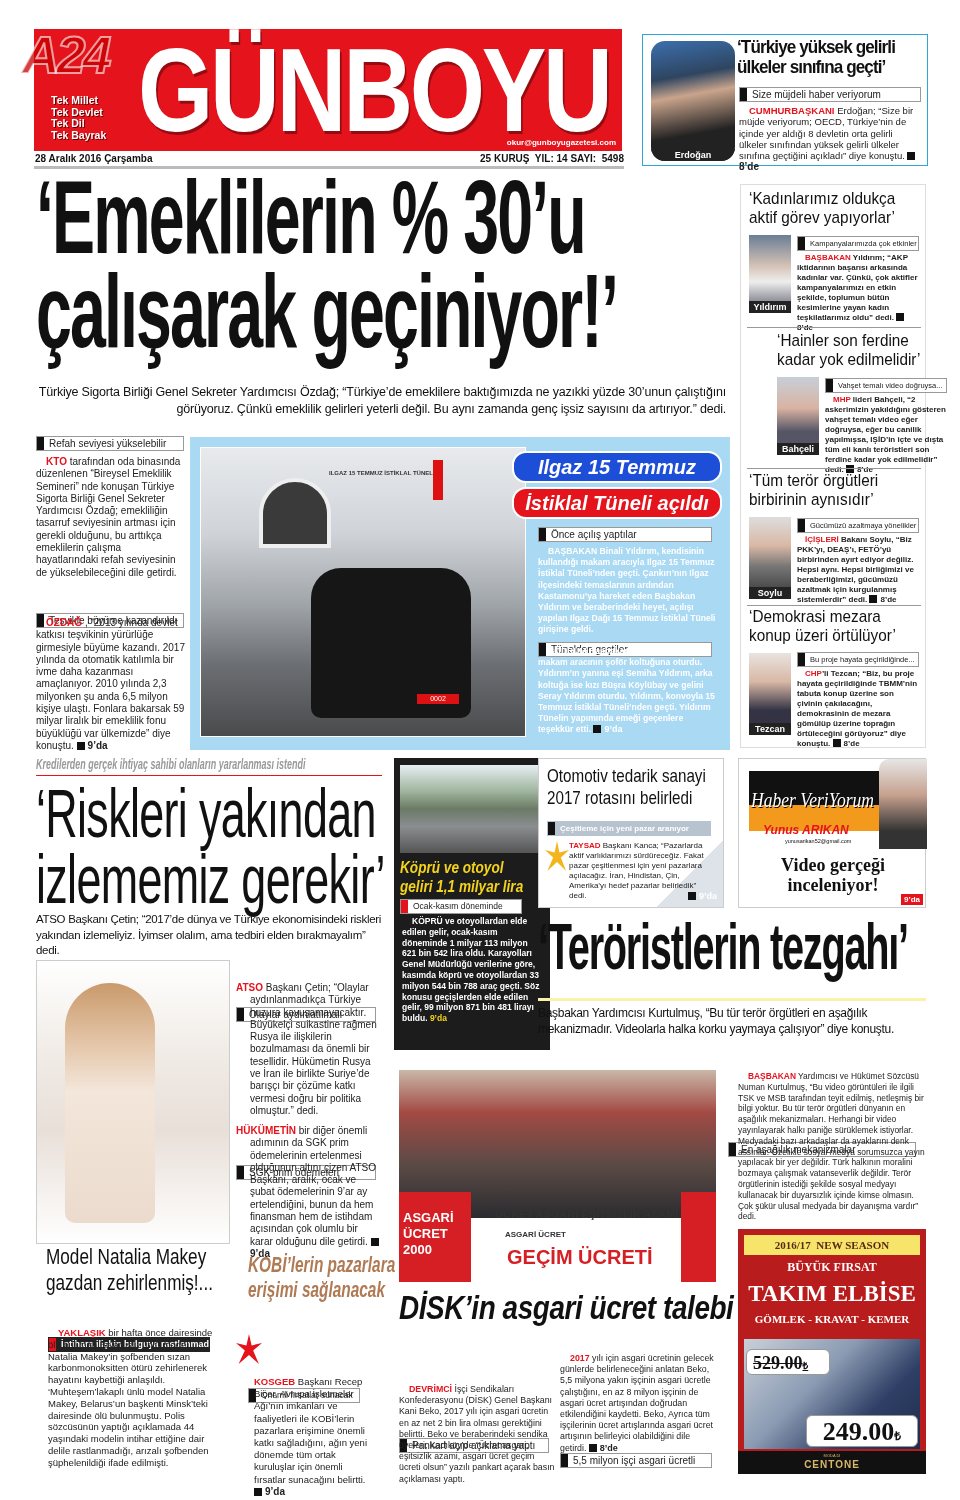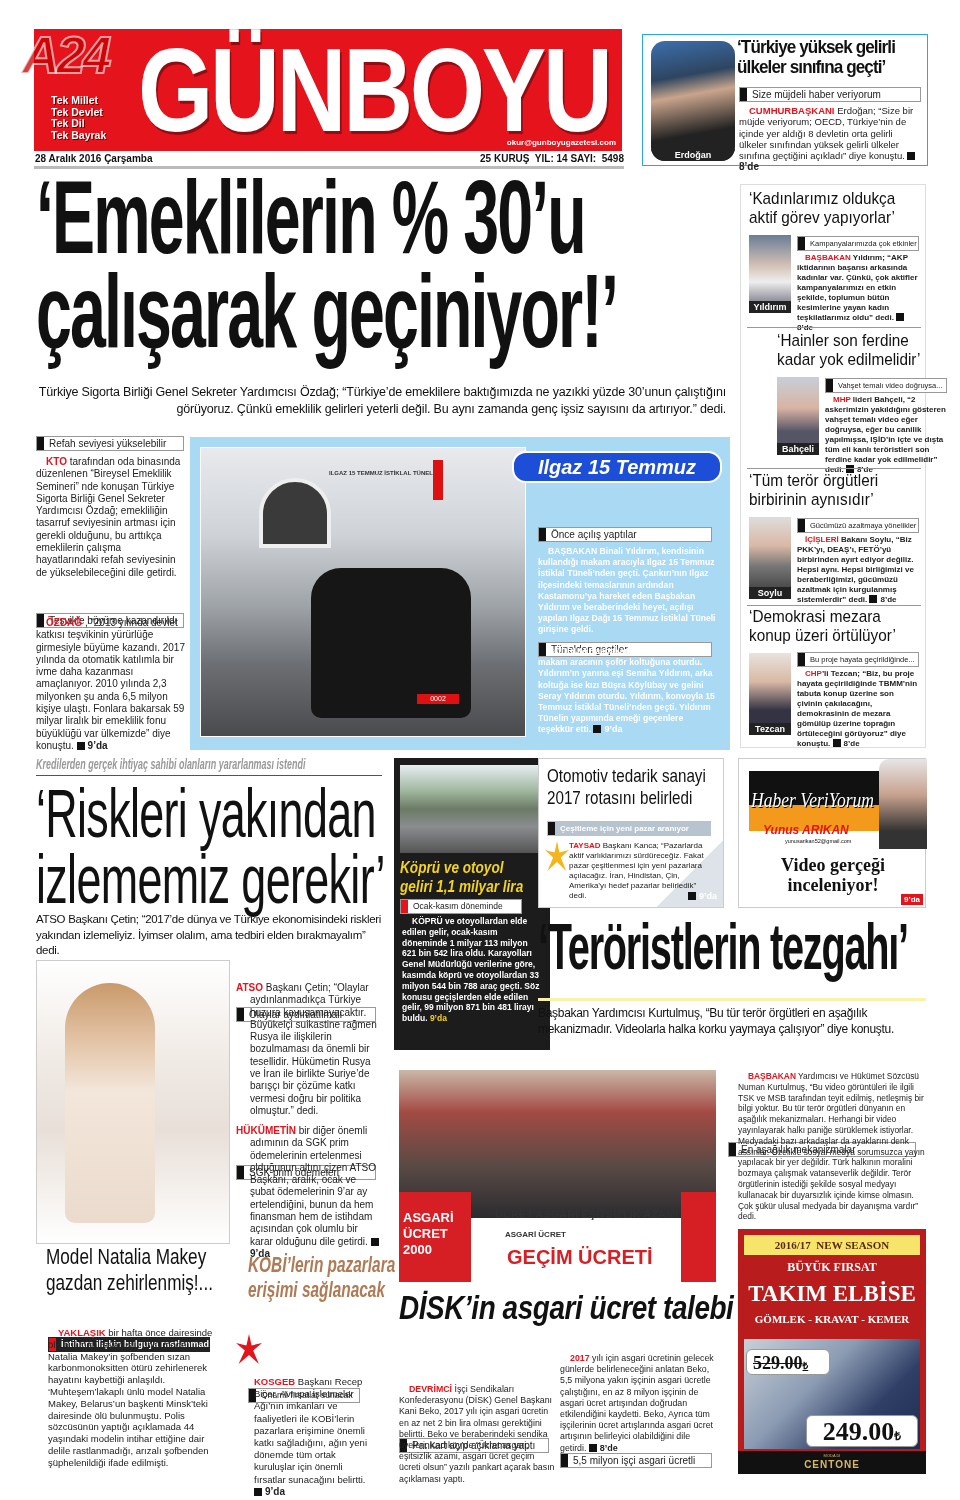--- a/index.html
+++ b/index.html
@@ -69,20 +69,21 @@
 <div class="abs" style="left:190px;top:437px;width:540px;height:313px;background:#a9d9f3;">
   <div class="abs" style="left:10px;top:10px;width:326px;height:290px;background:linear-gradient(180deg,#e8eaed 0%,#cfd3d8 30%,#9ea3a8 55%,#6c6f73 75%,#4a4b4d 100%);border:1px solid #fff;overflow:hidden;">
     <div class="abs" style="left:58px;top:30px;width:72px;height:70px;border-radius:36px 36px 0 0;background:#3a3a3a;border:4px solid #eee;"></div>
     <div class="abs" style="left:128px;top:22px;font-size:6px;color:#333;font-weight:bold;">ILGAZ 15 TEMMUZ İSTİKLAL TÜNELİ</div>
     <div class="abs" style="left:232px;top:12px;width:10px;height:40px;background:#d11;"></div>
     <div class="abs" style="left:110px;top:120px;width:160px;height:150px;background:#161616;border-radius:30px 30px 10px 10px;"></div>
     <div class="abs" style="left:216px;top:246px;width:42px;height:10px;background:#d11;color:#fff;font-size:7px;text-align:center;line-height:10px;">0002</div>
   </div>
   <div class="abs" style="left:322px;top:14px;width:210px;">
     <div style="background:#1d4ed8;color:#fff;font-weight:bold;font-style:italic;font-size:20px;line-height:28px;border-radius:14px;border:2px solid #fff;text-align:center;margin-bottom:4px;">Ilgaz 15 Temmuz</div>
+    <div style="background:#e4131c;color:#fff;font-weight:bold;font-style:italic;font-size:20px;line-height:28px;border-radius:14px;border:2px solid #fff;text-align:center;">İstiklal Tüneli açıldı</div>
   </div>
   <div class="abs sub" style="left:348px;top:90px;width:174px;">Önce açılış yaptılar</div>
   <div class="abs bodytxt" style="left:348px;top:109px;width:178px;color:#fff;font-weight:bold;font-size:8.6px;line-height:11.2px;text-indent:10px;">BAŞBAKAN Binali Yıldırım, kendisinin kullandığı makam aracıyla Ilgaz 15 Temmuz İstiklal Tüneli’nden geçti. Çankırı’nın Ilgaz ilçesindeki temaslarının ardından Kastamonu’ya hareket eden Başbakan Yıldırım ve beraberindeki heyet, açılışı yapılan Ilgaz Dağı 15 Temmuz İstiklal Tüneli girişine geldi.</div>
   <div class="abs sub" style="left:348px;top:190px;width:174px;">Tünelden geçtiler</div>
   <div class="abs bodytxt" style="left:348px;top:209px;width:178px;color:#fff;font-weight:bold;font-size:8.6px;line-height:11.2px;text-indent:10px;">
     <span>BODRUM Başbakan Yıldırım, burada makam aracının şoför koltuğuna oturdu. Yıldırım’ın yanına eşi Semiha Yıldırım, arka koltuğa ise kızı Büşra Köylübay ve gelini Seray Yıldırım oturdu. Yıldırım, konvoyla 15 Temmuz İstiklal Tüneli’nden geçti. Yıldırım Tünelin yapımında emeği geçenlere teşekkür etti.</span> <span class="ref" style="font-size:9px;">9’da</span>
   </div>
 </div>
 
 <div class="abs" style="left:740px;top:184px;width:186px;height:564px;border:1px solid #ddd;">

